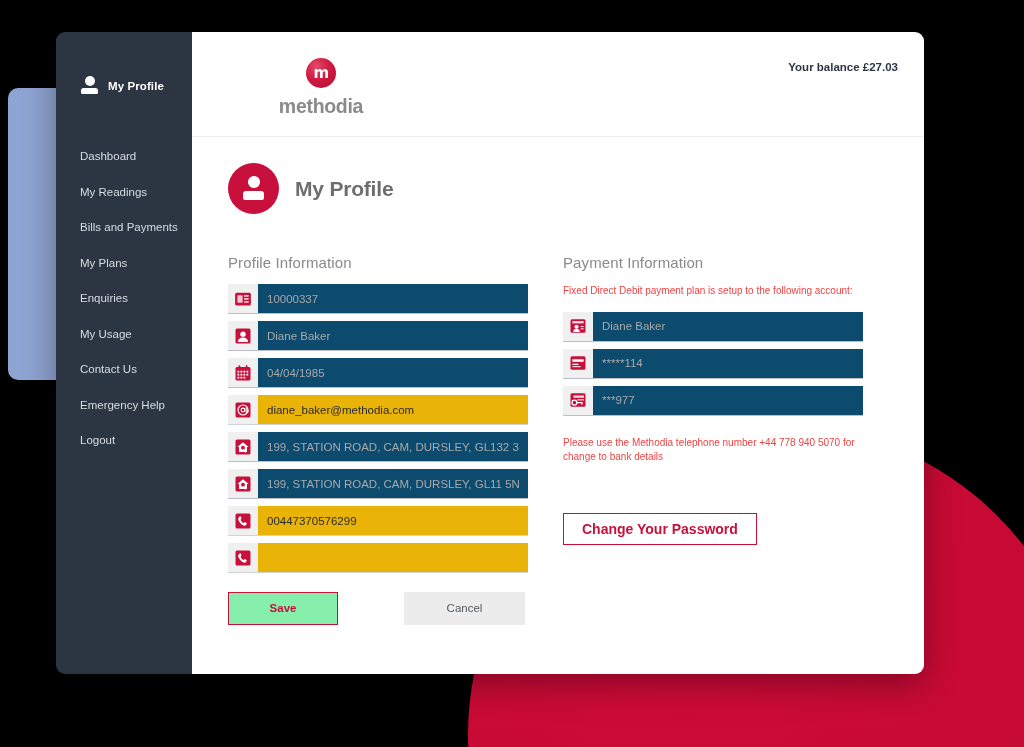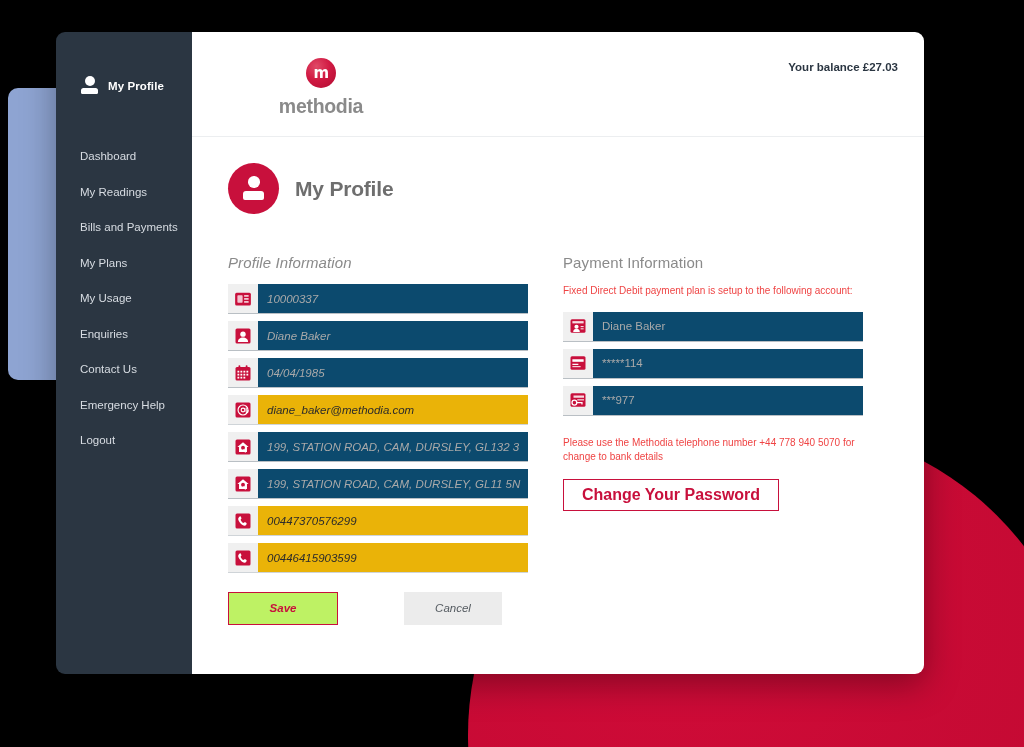--- a/index.html
+++ b/index.html
@@ -105,21 +105,21 @@
     position: absolute; left: 20px; top: 13px; width: 11.5px; height: 11.5px;
     border-radius: 50%; background: #ffffff;
   }
   .page-head-icon .body {
     position: absolute; left: 15px; top: 27.5px; width: 21px; height: 9px;
     border-radius: 3px 3px 2px 2px; background: #ffffff;
   }
   .page-title { font-size: 21px; font-weight: bold; color: #6e6e6e; letter-spacing: -.2px; }
 
   .columns { display: flex; margin-top: 40px; }
-  .col-left { width: 300px; flex: 0 0 300px; font-style: italic; }
+  .col-left { width: 300px; flex: 0 0 300px; }
   .col-right { width: 300px; flex: 0 0 300px; margin-left: 35px; }
 
   .section-title {
     font-size: 15px; color: #8a8a8a; margin-bottom: 13px; letter-spacing: .1px;
   }
 
   
   .field {
     display: flex; align-items: stretch;
     height: 30px; margin-bottom: 7px;
@@ -148,33 +148,33 @@
     margin-bottom: 13px;
   }
   .note.below { margin-top: 20px; margin-bottom: 14px; }
 
   .btn-row { display: flex; gap: 0; margin-top: 19px; }
   .btn {
     height: 33px; line-height: 31px; text-align: center;
     font-size: 11.5px; font-weight: bold; cursor: pointer;
   }
   .btn-save {
-    width: 110px; background: #bef264;
+    width: 110px; background: #86efac;
     border: 1.6px solid #c8103c; color: #c8103c;
   }
   .btn-cancel {
-    width: 98px; margin-left: 66px;
+    width: 121px; margin-left: 66px;
     background: #ececec; border: 1px solid #ececec; color: #555b61;
     font-weight: normal;
   }
   .btn-password {
     display: inline-block;
     padding: 0 18px; height: 32px; line-height: 30px;
     background: #ffffff; border: 1.6px solid #c8103c; color: #c8103c;
-    font-size: 16px; font-weight: bold; cursor: pointer;
+    font-size: 14px; font-weight: bold; cursor: pointer; margin-top: 34px;
   }
 </style>
 </head>
 <body>
 
 <div class="stage">
 
   <div class="deco-blue"></div>
   <div class="deco-red-circle"></div>
 
@@ -186,22 +186,22 @@
           <span class="head"></span>
             <span class="body"></span>
         </span>
         <span class="sb-profile-label">My Profile</span>
       </div>
       <div class="sb-nav">
         <div class="sb-item">Dashboard</div>
         <div class="sb-item">My Readings</div>
         <div class="sb-item">Bills and Payments</div>
         <div class="sb-item">My Plans</div>
+        <div class="sb-item">Enquiries</div>
         <div class="sb-item">My Usage</div>
-        <div class="sb-item">Enquiries</div>
         <div class="sb-item">Contact Us</div>
         <div class="sb-item">Emergency Help</div>
         <div class="sb-item">Logout</div>
       </div>
     </div>
 
     <div class="main">
 
       <div class="topbar">
         <div class="logo">
@@ -320,21 +320,20 @@
               <span class="field-value">00447370576299</span>
             </div>
 
             <div class="field editable">
               <span class="field-icon">
                 <svg class="ic" viewBox="0 0 24 24">
                     <rect x="2" y="2" width="20" height="20" rx="2" fill="#c8103c"></rect>
                     <path d="M8.4 5.6c.8 0 1.3 2.1 1.5 2.8.2.8-.9 1.2-1 1.8-.1.7 2.2 3.9 3.4 4.4.7.3 1.2-.9 1.9-.8.7.1 2.7.7 2.7 1.5 0 1.1-1.3 2.9-2.6 3-3.2.2-9.1-6.1-8.7-9.3.1-1.3 1.7-3.4 2.8-3.4z" fill="#fff"></path>
                   </svg>
               </span>
-              <span class="field-value">00446415903599</span>
             </div>
 
             <div class="btn-row">
               <div class="btn btn-save">Save</div>
               <div class="btn btn-cancel">Cancel</div>
             </div>
           </div>
 
           <div class="col-right">
             <div class="section-title">Payment Information</div>

